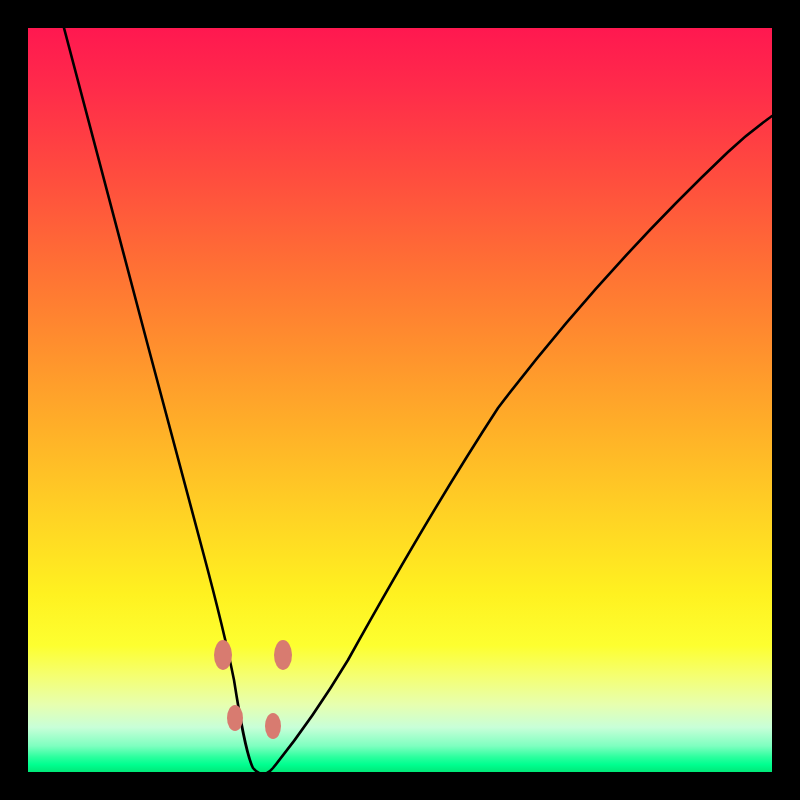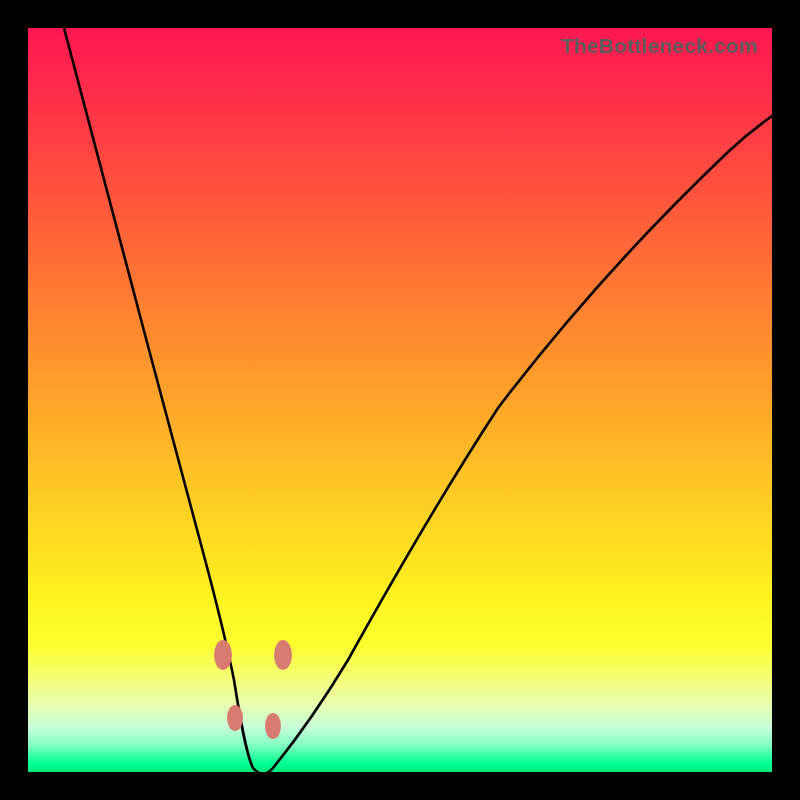--- a/index.html
+++ b/index.html
@@ -56,21 +56,20 @@
   .marker {
     fill: #d87b70;
     stroke: none;
   }
 </style>
 </head>
 <body>
 
 <div class="frame">
   <div class="plot-area">
-    <div class="watermark">TheBottleneck.com</div>
     <svg class="curve" viewBox="0 0 744 744" preserveAspectRatio="none">
       <path d="M 36 0
                C 60 92, 90 205, 120 318
                C 145 412, 160 468, 175 524
                C 190 580, 200 622, 206 652
                C 212 690, 218 726, 225 740
                C 232 748, 238 748, 245 740
                C 258 724, 285 690, 320 632
                C 360 560, 410 472, 470 380
                C 540 288, 620 200, 700 124

